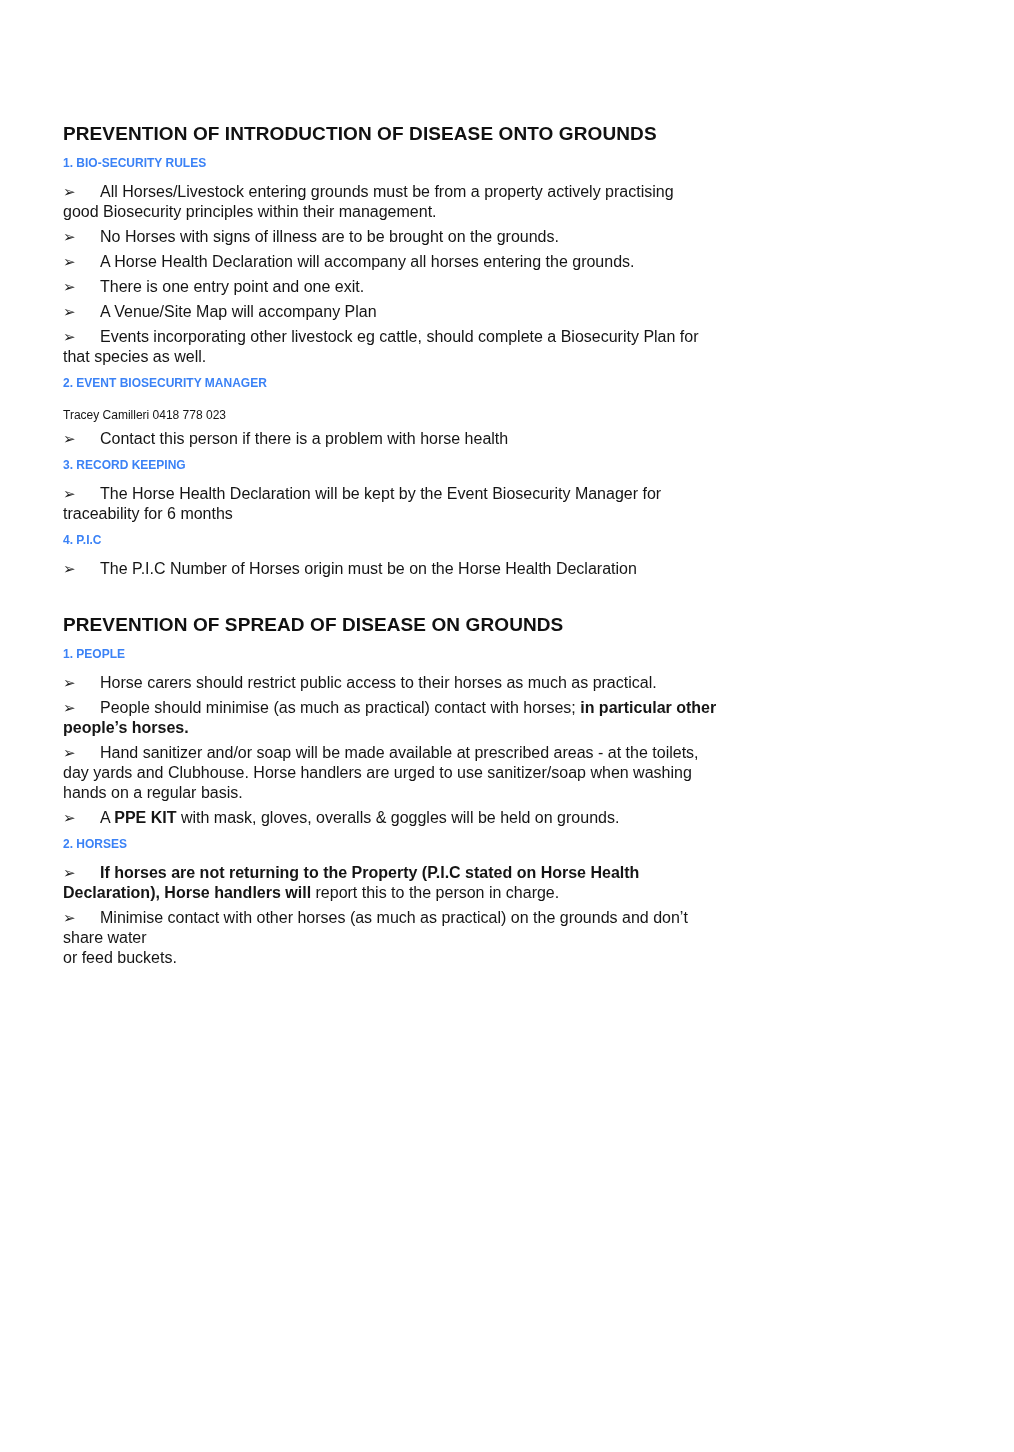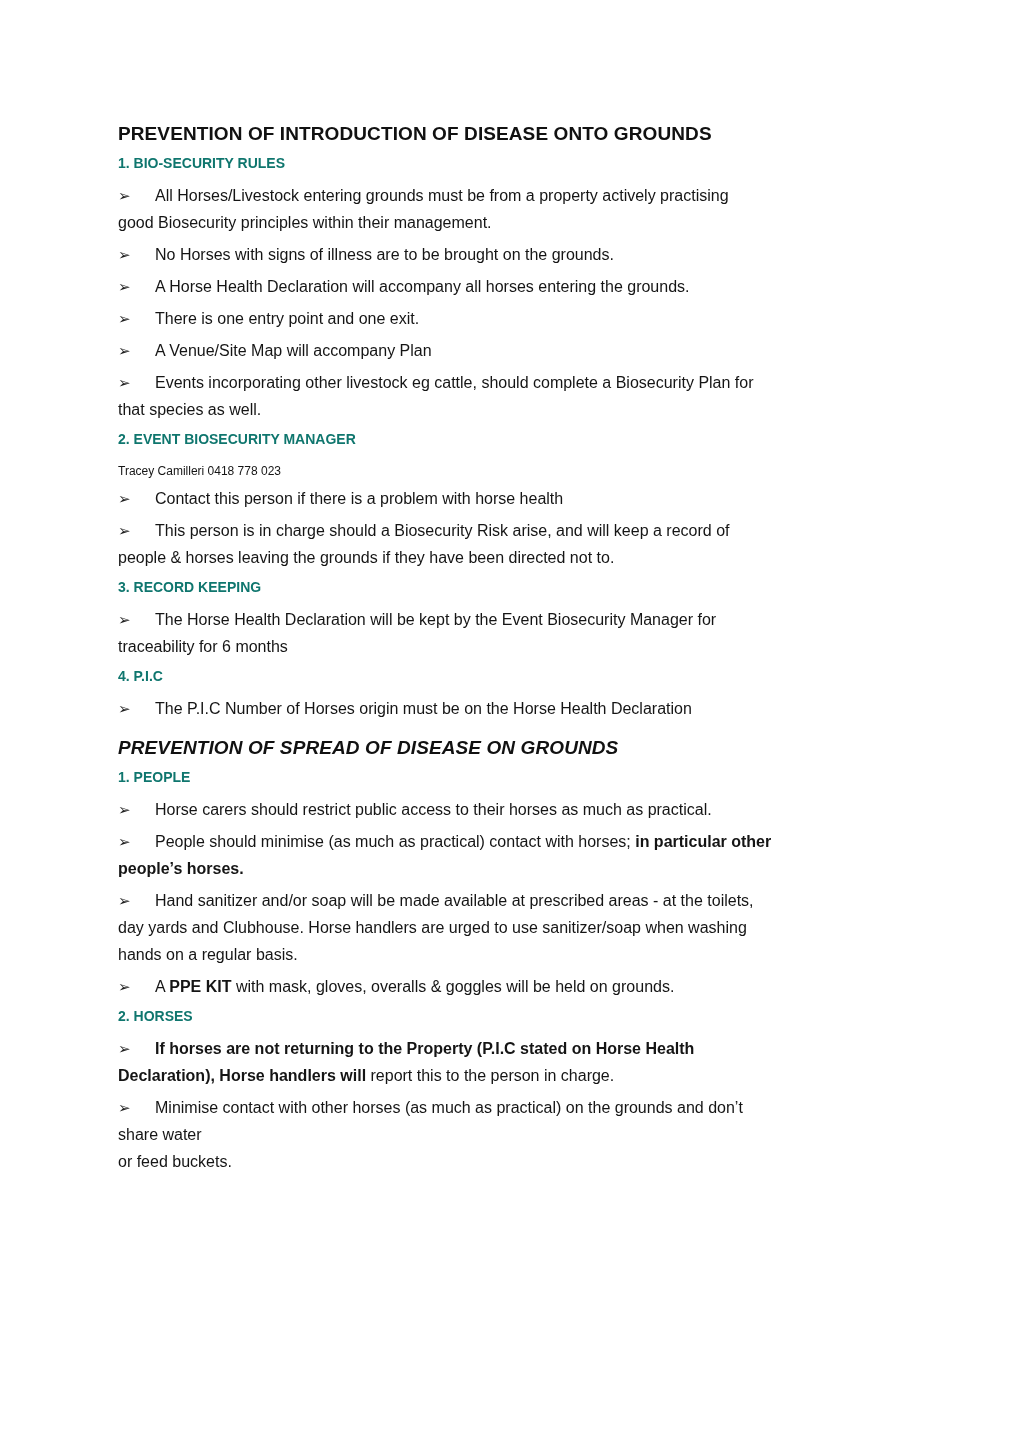--- a/index.html
+++ b/index.html
@@ -1,53 +1,53 @@
 <!DOCTYPE html>
 <html><head>
 <meta charset="utf-8">
 <style>
   html, body { margin: 0; padding: 0; background: #ffffff; }
   .page {
     width: 1014px;
     height: 1452px;
     background: #ffffff;
     box-sizing: border-box;
-    padding: 120px 96px 40px 118px;
+    padding: 120px 96px 40px 63px;
     font-family: "Liberation Sans", "DejaVu Sans", sans-serif;
     color: #151515;
     overflow: hidden;
   }
   .content { width: 800px; }
   h1 {
     font-size: 19px;
     line-height: 28px;
     font-weight: bold;
     margin: 0 0 4px 0;
     color: #111111;
     letter-spacing: 0.1px;
   }
   h2 {
-    font-size: 14px;
+    font-size: 12px;
     line-height: 22px;
     font-weight: bold;
     margin: 0 0 8px 0;
-    color: #0f766e;
+    color: #3b82f6;
   }
   p.bullet {
     font-size: 16px;
-    line-height: 27px;
+    line-height: 20px;
     margin: 0 0 5px 0;
   }
   p.plain {
     font-size: 12px;
     line-height: 27px;
     margin: 0;
   }
   .sp { }
-  h1.sp { margin-top: 12px; font-style: italic; }
+  h1.sp { margin-top: 32px; }
   .arrow {
     display: inline-block;
     width: 37px;
     font-size: 15px;
     color: #222222;
   }
   .seg { white-space: pre-wrap; }
   .seg.b { font-weight: bold; }
 </style>
 </head>
@@ -66,22 +66,20 @@
     <p class="bullet"><span class="arrow">➢</span><span class="seg">A Horse Health Declaration will accompany all horses entering the grounds.</span></p>
     <p class="bullet"><span class="arrow">➢</span><span class="seg">There is one entry point and one exit.</span></p>
     <p class="bullet"><span class="arrow">➢</span><span class="seg">A Venue/Site Map will accompany Plan</span></p>
     <p class="bullet"><span class="arrow">➢</span><span class="seg">Events incorporating other livestock eg cattle, should complete a Biosecurity Plan for
 that species as well.</span></p>
 
     <h2 class="sp">2. EVENT BIOSECURITY MANAGER</h2>
 
     <p class="plain sp">Tracey Camilleri 0418 778 023</p>
     <p class="bullet"><span class="arrow">➢</span><span class="seg">Contact this person if there is a problem with horse health</span></p>
-    <p class="bullet"><span class="arrow">➢</span><span class="seg">This person is in charge should a Biosecurity Risk arise, and will keep a record of
-people &amp; horses leaving the grounds if they have been directed not to.</span></p>
 
     <h2 class="sp">3. RECORD KEEPING</h2>
 
     <p class="bullet sp"><span class="arrow">➢</span><span class="seg">The Horse Health Declaration will be kept by the Event Biosecurity Manager for
 traceability for 6 months</span></p>
 
     <h2 class="sp">4. P.I.C</h2>
     <p class="bullet"><span class="arrow">➢</span><span class="seg">The P.I.C Number of Horses origin must be on the Horse Health Declaration</span></p>
 
     <h1 class="sp">PREVENTION OF SPREAD OF DISEASE ON GROUNDS</h1>

